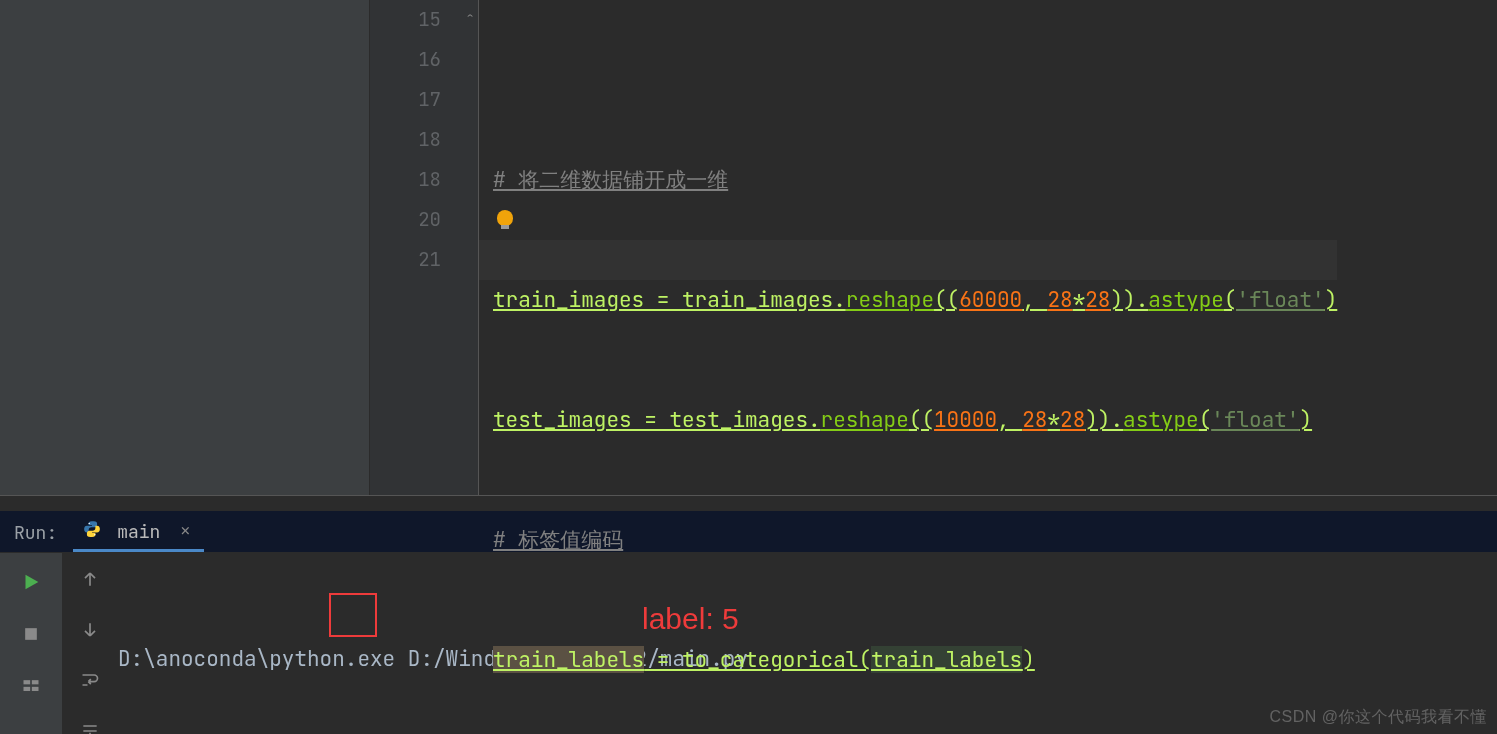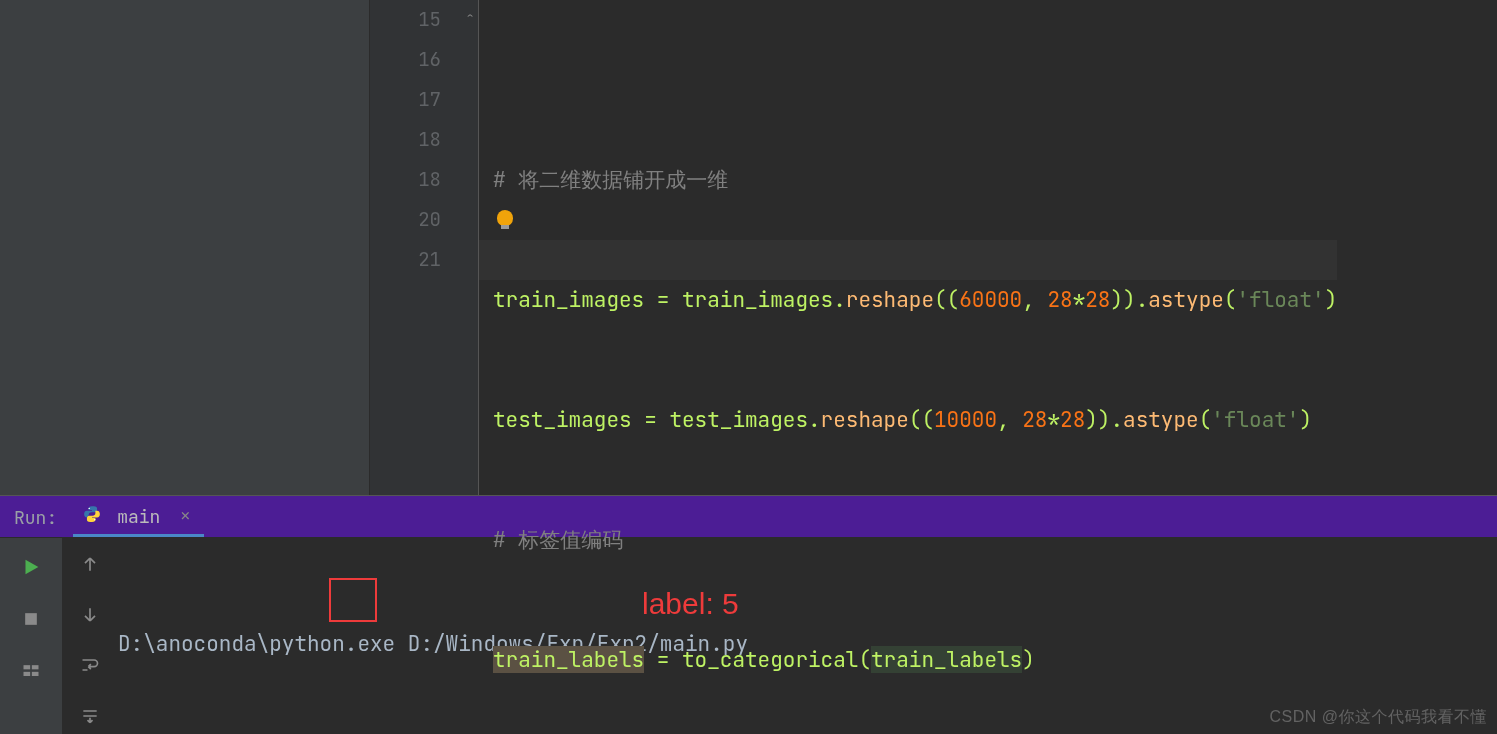--- a/index.html
+++ b/index.html
@@ -62,26 +62,26 @@
   .code .line { height: 40px; position: relative; }
   .current-row {
     position: absolute;
     left: 0;
     right: 0;
     height: 40px;
     top: 240px; 
     background: #323232;
     z-index: 0;
   }
-  .code .line > span { position: relative; z-index: 1; }
+  .code .line > span { position: relative; z-index: 1; text-decoration: underline; }
   .c-comment { color: #808080; }
   .c-id { color: #bef264; }
   .c-num { color: #f97316; }
   .c-str { color: #6a8759; }
-  .c-fn { color: #fdba74; }
+  .c-fn { color: #84cc16; }
   .hl1 { background: #5b5143; } 
   .hl2 { background: #344134; }
   .bulb {
     position: absolute;
     left: 18px;
     top: 210px;
     width: 16px; height: 16px;
     background: #f0a30a;
     border-radius: 50% 50% 45% 45%;
     z-index: 2;
@@ -90,24 +90,25 @@
     content: "";
     position: absolute;
     bottom: -3px; left: 4px;
     width: 8px; height: 4px;
     background: #999;
   }
   
   .splitter { height: 1px; background: #555; }
   .run-header {
     height: 42px;
-    background: #4c1d95;
+    background: #0f172a;
     display: flex;
     align-items: flex-end;
     border-bottom: 1px solid #2b2b2b;
+    margin-top: 15px;
   }
   .run-label {
     color: #9aa0a6;
     font-size: 18px;
     padding: 0 16px 8px 14px;
   }
   .run-tab {
     display: flex;
     align-items: flex-start;
     gap: 16px;

